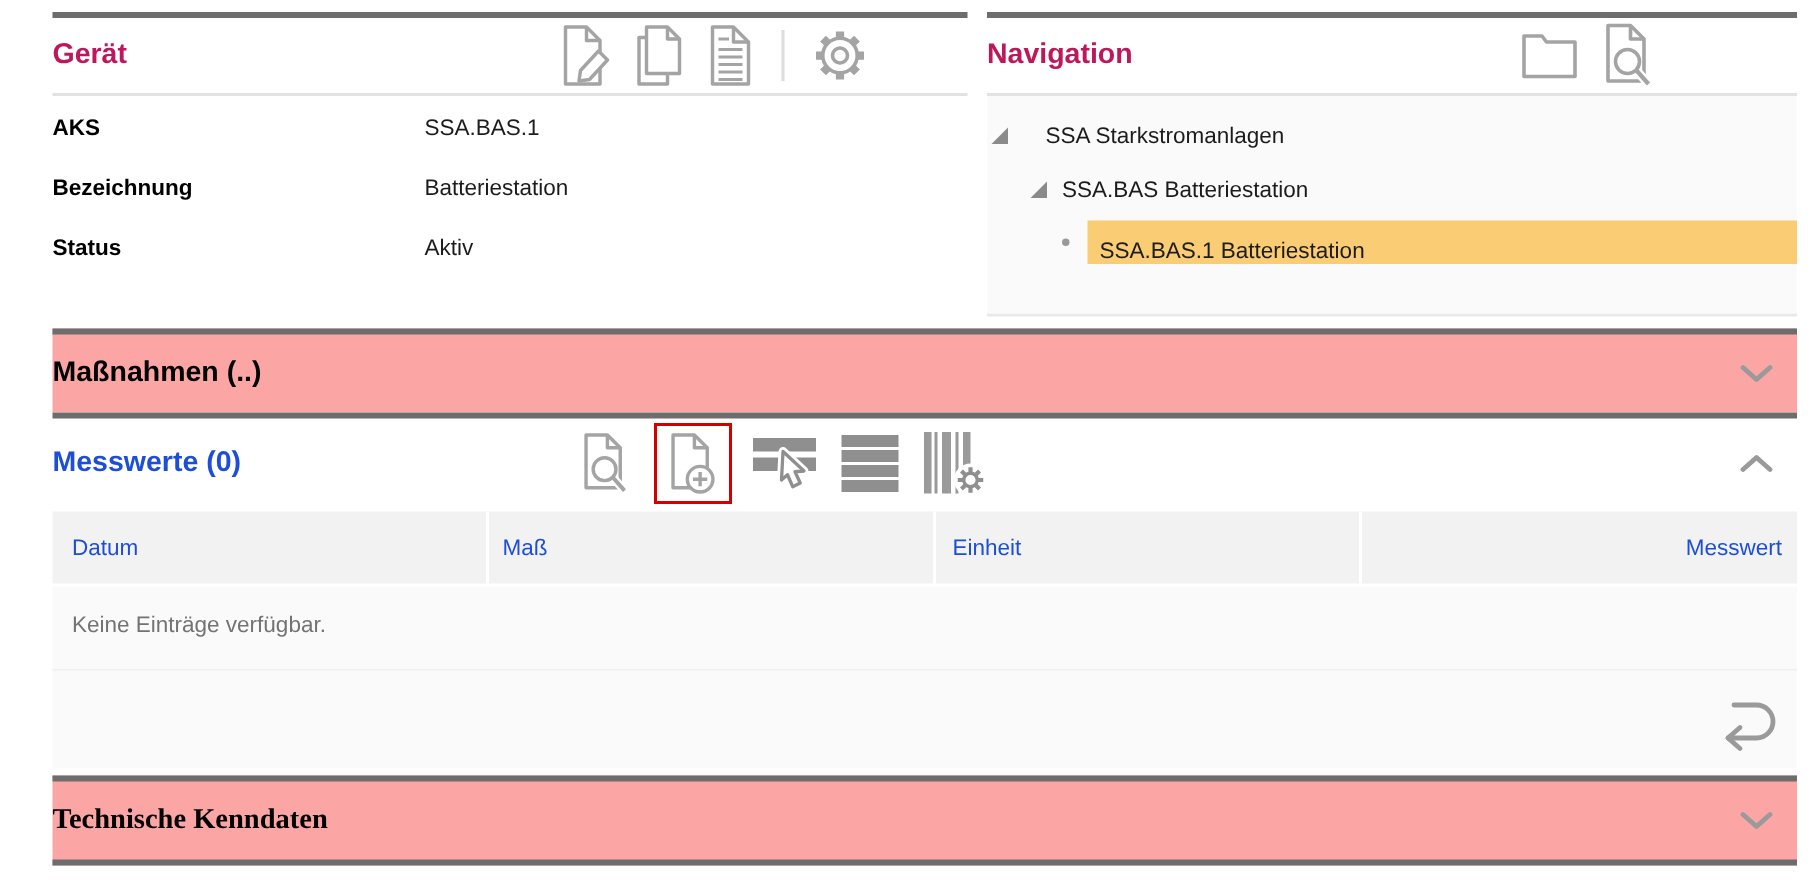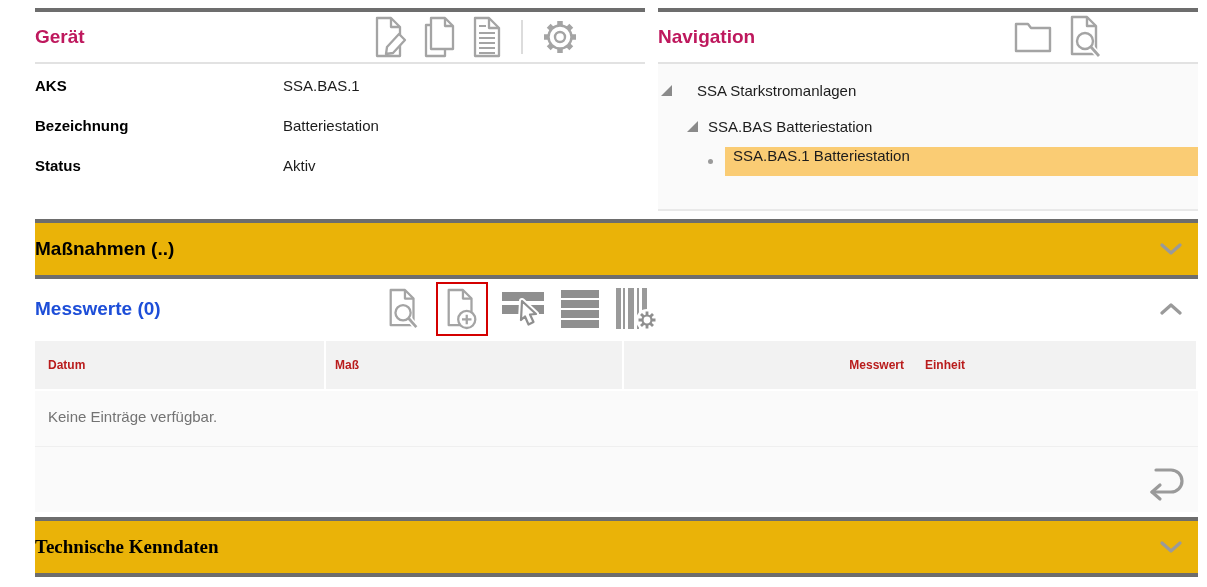--- a/index.html
+++ b/index.html
@@ -31,44 +31,44 @@
   
   #nav-panel .panel-body{background:#fafafa;}
   .tree{padding-top:13px;font-size:15px;}
   .tree-row{display:flex;align-items:center;}
   .tree-row.l0{margin-left:2px;height:27px;margin-bottom:9px;gap:15px;}
   .tree-row.l1{margin-left:28px;height:27px;margin-bottom:7px;}
   .tree-row.l2{margin-left:50px;height:29px;}
   .expander{display:flex;margin-right:9px;cursor:pointer;}
   .bullet{width:5px;height:5px;border-radius:50%;background:#9a9a9a;margin-right:12px;flex:0 0 auto;}
   .tree-label{white-space:nowrap;}
-  .tree-highlight{flex:1;display:flex;align-items:flex-start;height:29px;padding-left:8px;
+  .tree-highlight{flex:1;display:flex;align-items:flex-end;height:29px;padding-left:8px;
                   background:var(--selection-highlight,#facc74);cursor:pointer;}
 
   
   .section-bar{position:absolute;left:35px;width:1163px;display:flex;align-items:center;
-               border-top:4px solid var(--section-border,#6d6d6d);background:#eab308;box-sizing:border-box;}
+               border-top:4px solid var(--section-border,#6d6d6d);background:#fca5a5;box-sizing:border-box;}
   .section-title{margin:0;font-size:19px;font-weight:700;color:#000;}
   .bar-chevron{margin-left:auto;margin-right:16px;display:flex;cursor:pointer;}
 
   #massnahmen-bar{top:219px;height:56px;}
   #tech-bar{top:517px;height:60px;border-bottom:4px solid var(--section-border,#6d6d6d);font-family:Liberation Serif, serif;}
 
   
   #messwerte-section{position:absolute;left:35px;top:275px;width:1163px;
                      border-top:4px solid var(--section-border,#6d6d6d);background:#fff;}
   .mw-header{display:flex;align-items:center;height:59px;}
   .mw-title{margin:0;font-size:19px;font-weight:700;color:#1d4ed8;width:350px;}
   .mw-toolbar{display:flex;align-items:center;gap:13px;}
   .red-frame{display:flex;align-items:center;border:2px solid var(--icon-highlight-border,#d40000);
              padding:2px 5px;}
   .mw-chevron{margin-left:auto;margin-right:16px;display:flex;cursor:pointer;}
 
   .tbl-head{display:flex;height:48px;background:var(--table-header-bg,#f2f2f2);margin-top:3px;}
-  .th{display:flex;align-items:center;font-size:12px;font-weight:700;color:#b91c1c;
+  .th{display:flex;align-items:center;font-size:15px;font-weight:400;color:#1d4ed8;
       box-sizing:border-box;cursor:pointer;}
   .th.c1{width:291px;padding-left:13px;border-right:2px solid #fff;}
   .th.c2{width:298px;padding-left:9px;border-right:2px solid #fff;}
   .th.c3{width:284px;padding-left:11px;border-right:2px solid #fff;}
   .th.c4{flex:1;justify-content:flex-end;padding-right:10px;}
 
   .tbl-body{position:relative;height:121px;background:#fafafa;margin-top:2px;}
   .empty-msg{margin:0;padding:17px 0 0 13px;font-size:15px;color:#737373;}
   .row-divider{position:absolute;left:0;right:0;top:55px;height:1px;background:#efefef;}
   .return-btn{position:absolute;right:10px;bottom:8px;background:none;border:none;padding:0;
@@ -250,22 +250,22 @@
       <span class="mw-chevron">
         <svg width="22" height="14" viewBox="0 0 22 14" fill="none" stroke="#9a9a9a" stroke-width="3.2" stroke-linecap="round" stroke-linejoin="round">
           <polyline points="2,11 11,3 20,11"></polyline>
         </svg>
       </span>
     </div>
 
     <div class="tbl-head">
       <div class="th c1">Datum</div>
       <div class="th c2">Maß</div>
+      <div class="th c3">Einheit</div>
       <div class="th c4">Messwert</div>
-      <div class="th c3">Einheit</div>
     </div>
 
     <div class="tbl-body">
       <p class="empty-msg">Keine Einträge verfügbar.</p>
       <span class="row-divider"></span>
       <button class="return-btn">
         <svg width="46" height="42" viewBox="0 0 46 42" fill="none" stroke="#9a9a9a" stroke-width="3.2" stroke-linecap="round" stroke-linejoin="round">
           <path d="M10 30 H29 A11 11 0 0 0 29 8 H14"></path>
           <path d="M10 30 L18 23 M10 30 L18 37"></path>
         </svg>

